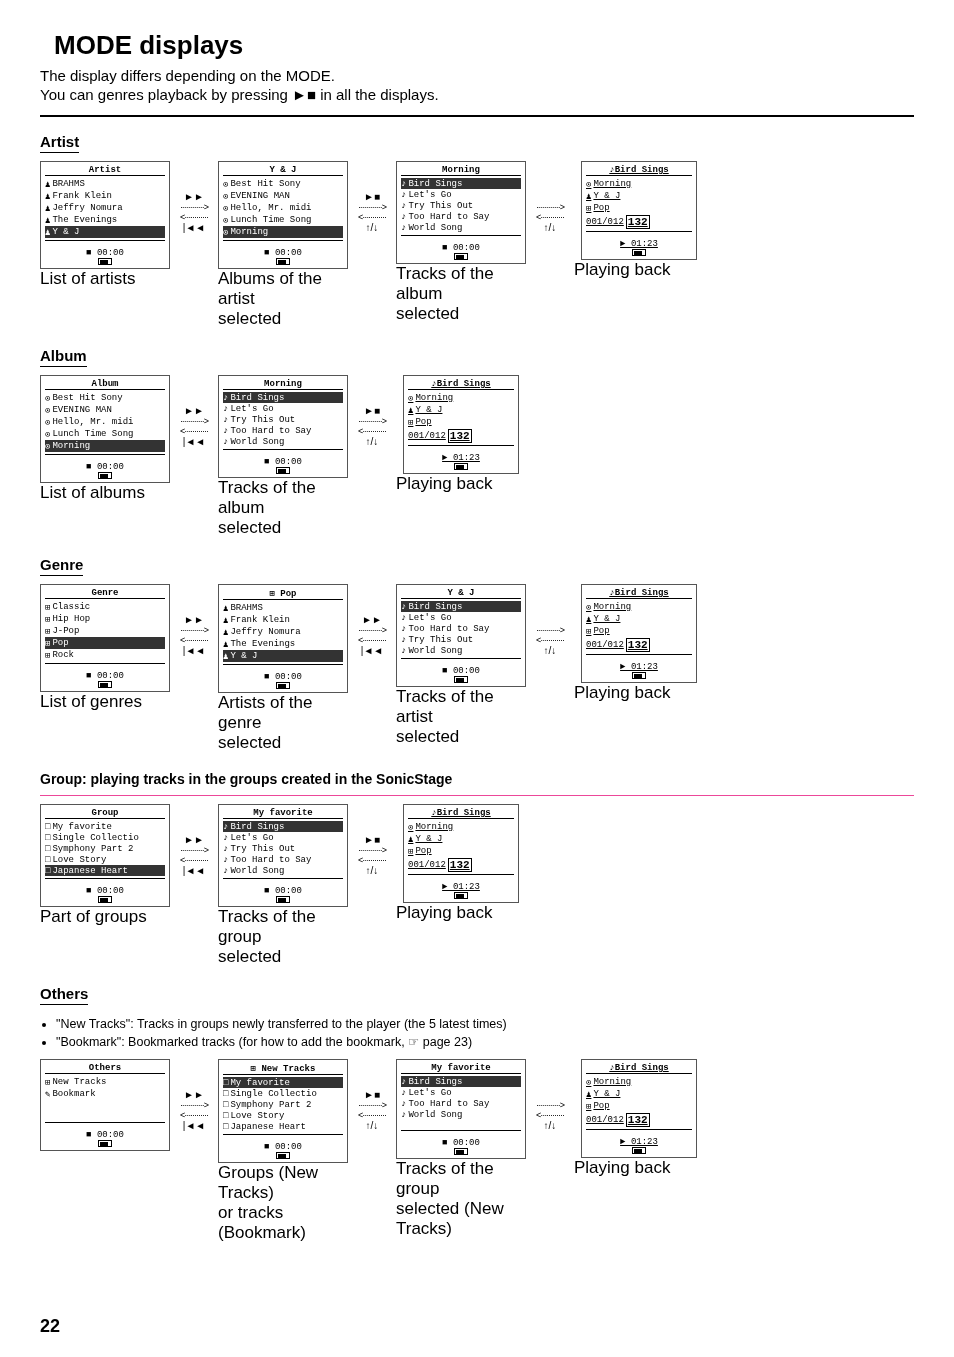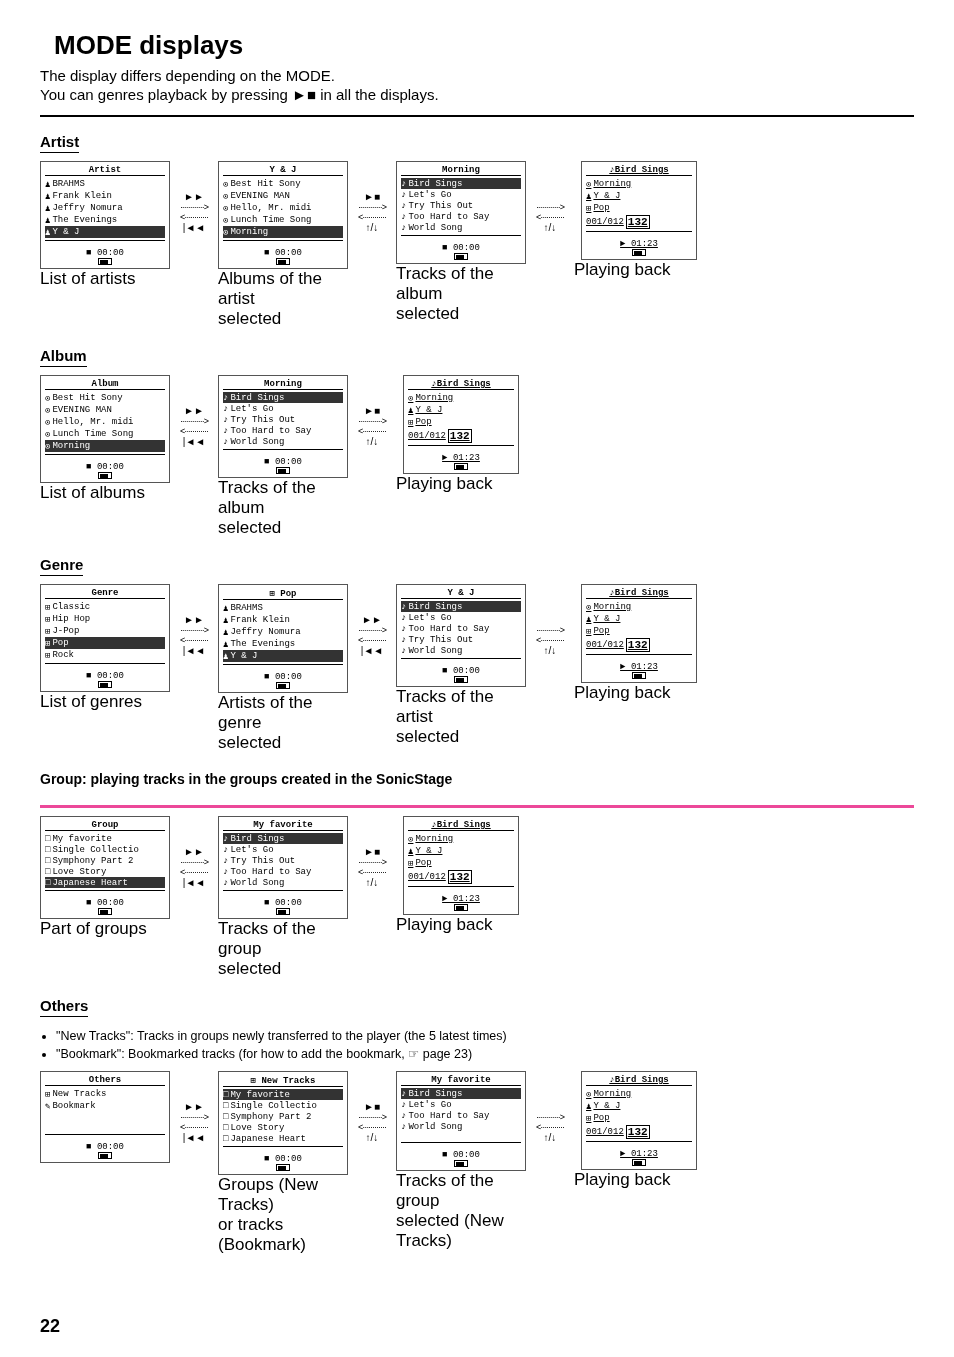--- a/index.html
+++ b/index.html
@@ -144,22 +144,22 @@
 
     
     .others-bullets { margin: 4px 0 10px 16px; font-size: 12.5px; }
     .others-bullets li { margin-bottom: 3px; }
 
     
     .group-subtitle {
       font-size: 14px;
       font-weight: bold;
       margin-bottom: 8px;
-      border-bottom: 3px solid #ec4899;
-      padding-bottom: 18px;
+      border-bottom: 1px solid #ec4899;
+      padding-bottom: 8px;
     }
 
     
     .page-number {
       position: fixed;
       bottom: 20px;
       left: 40px;
       font-size: 18px;
       font-weight: bold;
       text-align: center;

